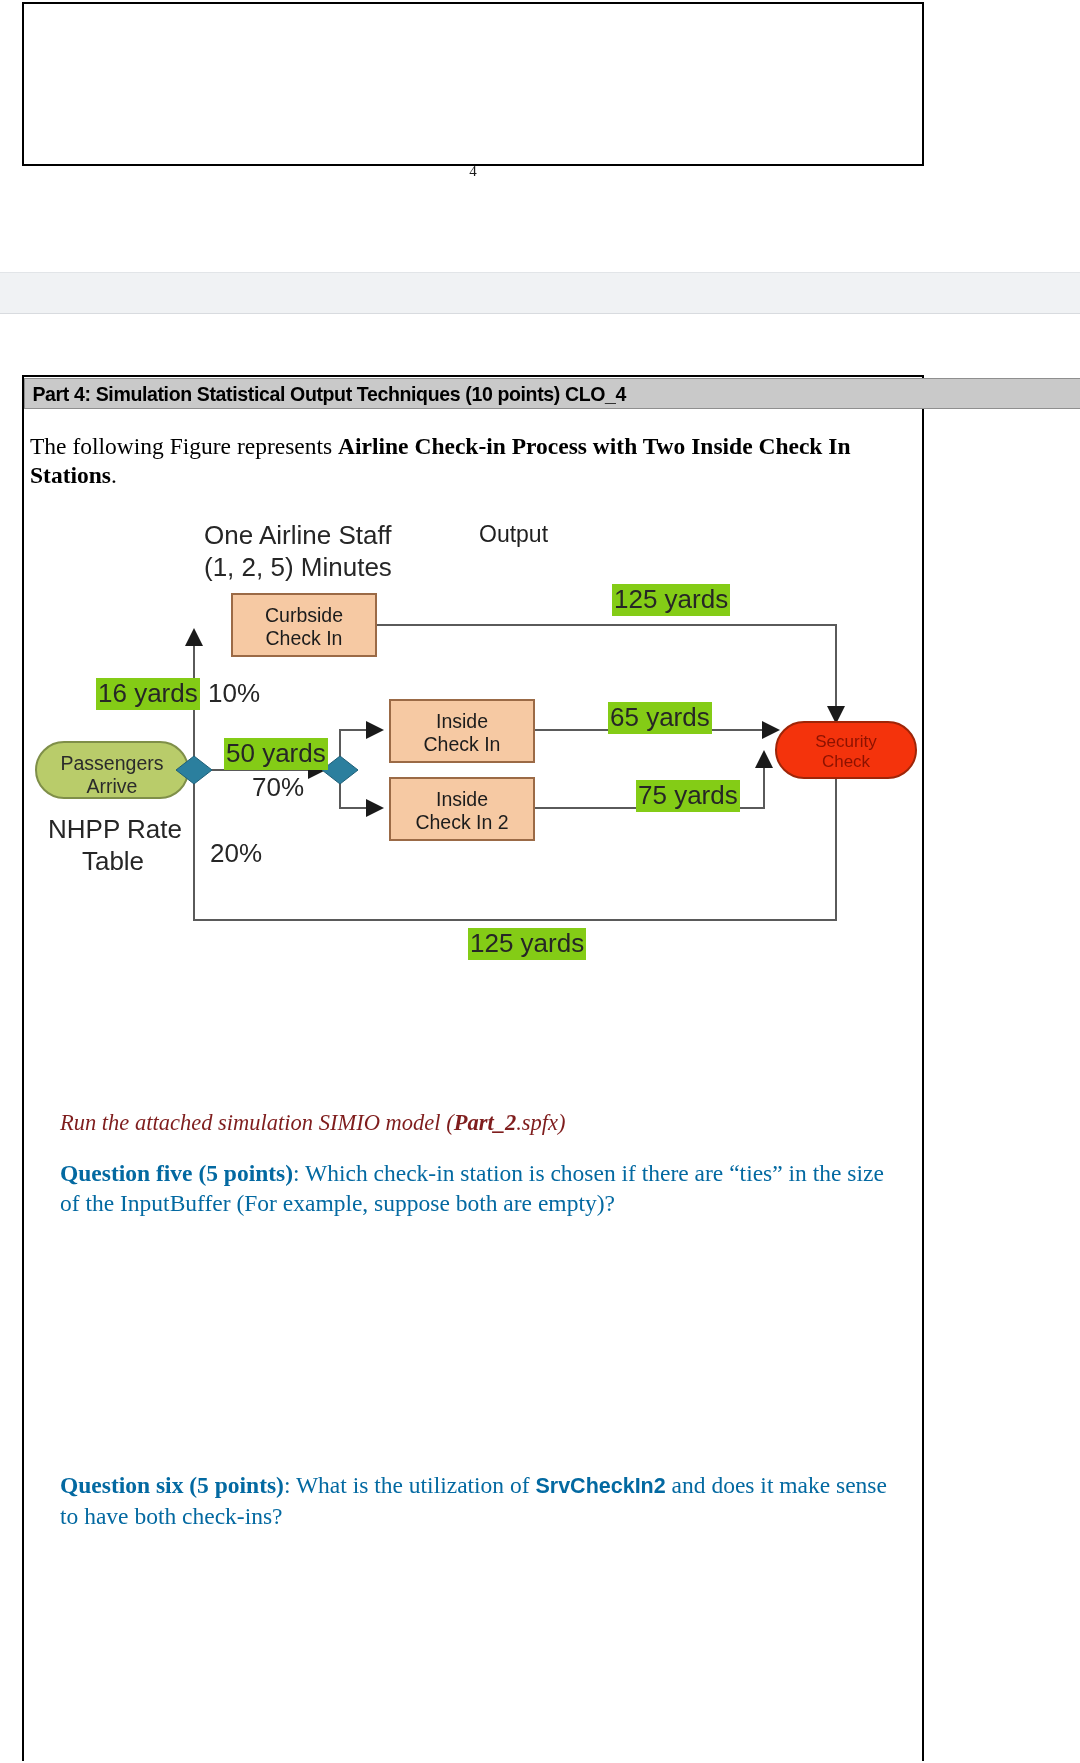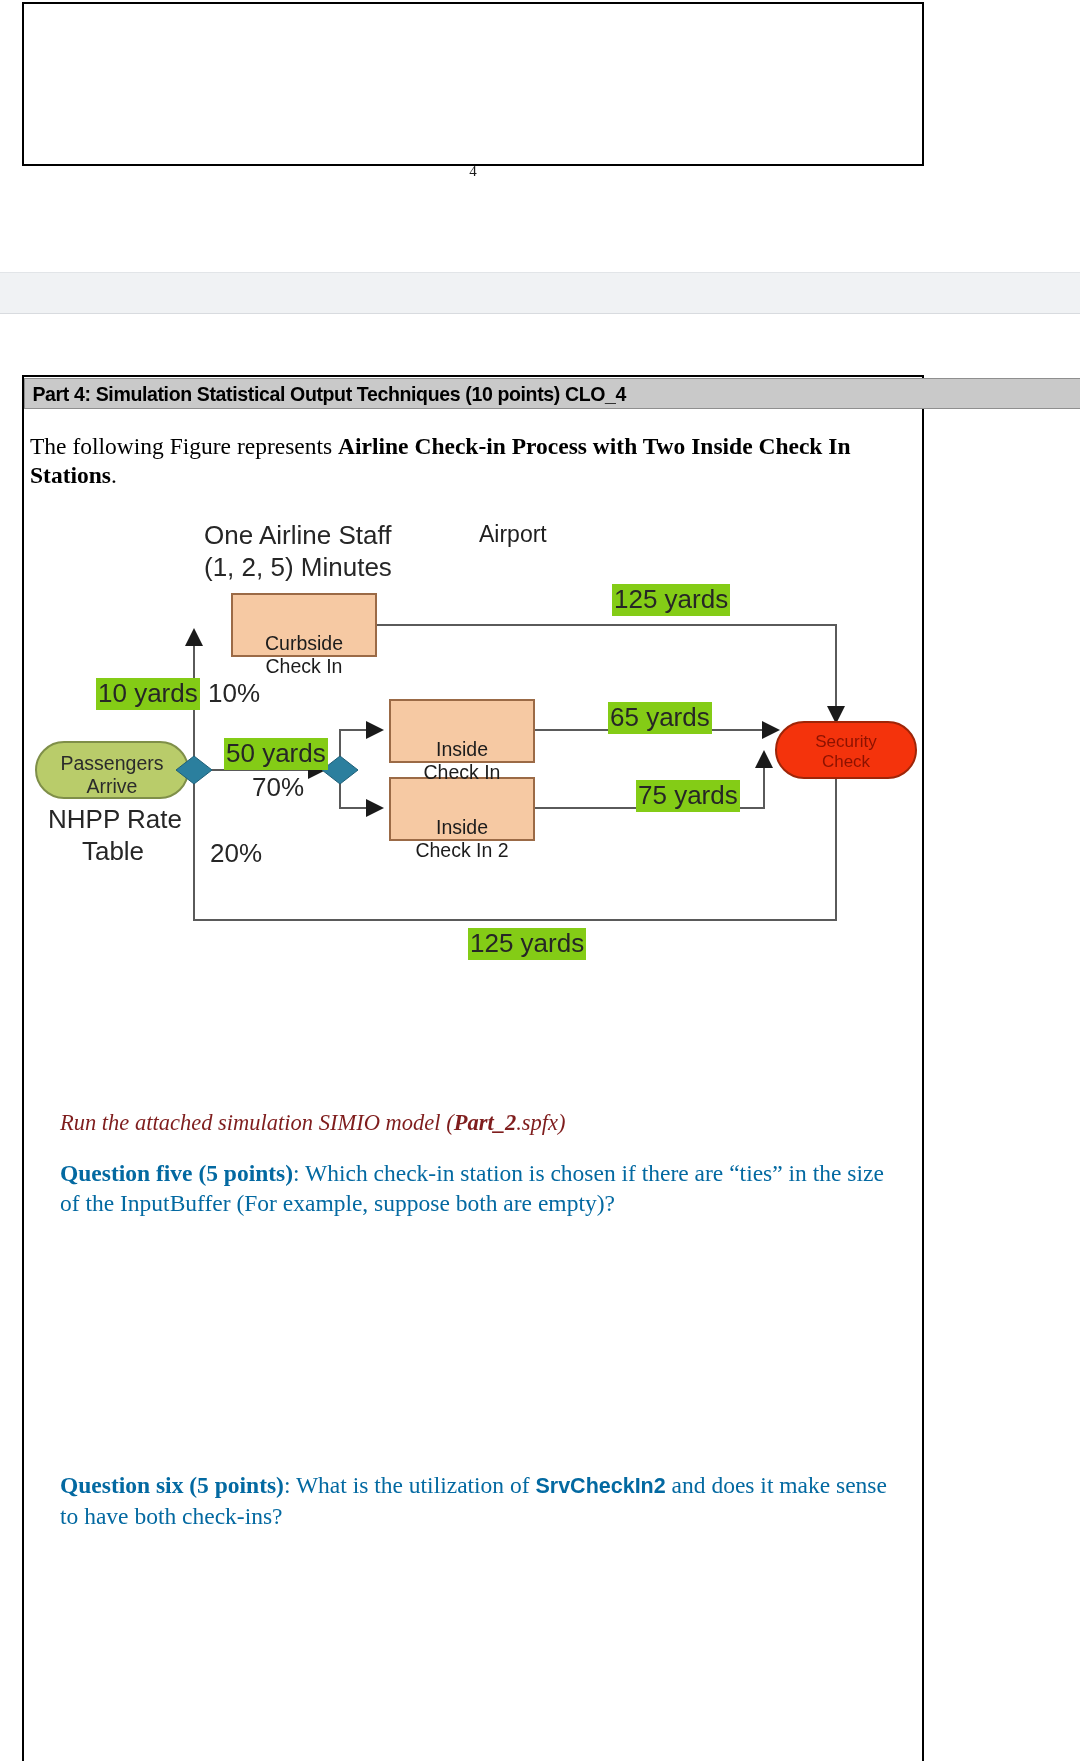--- a/index.html
+++ b/index.html
@@ -124,21 +124,21 @@
     padding: 0 2px;
   }
 
   .node-text {
     position: absolute;
     font-family: "Liberation Sans", sans-serif;
     text-align: center;
     line-height: 1.2;
     white-space: nowrap;
   }
-  .node-text.dark { color: #1c1c1c; font-size: 19.5px; margin-top: 28px; }
+  .node-text.dark { color: #1c1c1c; font-size: 19.5px; }
   .node-text.green { color: #2b2b2b; font-size: 19.5px; }
   .node-text.red { color: #8c1200; font-size: 17px; }
 
   
   .run-line {
     position: absolute;
     left: 60px;
     top: 1110px;
     font-size: 22.5px;
     font-style: italic;
@@ -213,28 +213,28 @@
     <rect x="366" y="210" width="144" height="62" fill="#f6c9a3" stroke="#9b6a46" stroke-width="2"></rect>
 
     <rect x="366" y="288" width="144" height="62" fill="#f6c9a3" stroke="#9b6a46" stroke-width="2"></rect>
 
     <rect x="752" y="232" width="140" height="56" rx="28" ry="28" fill="#f4330c" stroke="#9e2508" stroke-width="2"></rect>
 
     <path d="M170,266 L188,280 L170,294 L152,280 z" fill="#2b7f9e" stroke="#1f5f77" stroke-width="1"></path>
     <path d="M316,266 L334,280 L316,294 L298,280 z" fill="#2b7f9e" stroke="#1f5f77" stroke-width="1"></path>
   </svg>
 
-  <div class="dlabel sz-22" style="left:455px; top:30px; font-size:23px; color:#1f1f1f;">Airport</div>
+  <div class="dlabel sz-22" style="left:455px; top:30px; font-size:23px; color:#1f1f1f;">Output</div>
 
   <div class="dlabel sz-19" style="left:180px; top:30px; text-align:left;">
     <div>One Airline Staff</div>
     <div>(1, 2, 5) Minutes</div>
   </div>
 
-  <div class="dlabel sz-19" style="left:24px; top:314px; width:130px;">
+  <div class="dlabel sz-19" style="left:24px; top:324px; width:130px;">
     <div>NHPP Rate</div>
     <div>Table</div>
   </div>
 
   <div class="node-text green" style="left:12px; top:262px; width:152px;">
     <div>Passengers</div>
     <div>Arrive</div>
   </div>
 
   <div class="node-text dark" style="left:208px; top:114px; width:144px;">
@@ -250,21 +250,21 @@
   <div class="node-text dark" style="left:366px; top:298px; width:144px;">
     <div>Inside</div>
     <div>Check In 2</div>
   </div>
 
   <div class="node-text red" style="left:752px; top:242px; width:140px;">
     <div>Security</div>
     <div>Check</div>
   </div>
 
-  <div class="dlabel sz-19 boxed" style="left:72px; top:188px;">10 yards</div>
+  <div class="dlabel sz-19 boxed" style="left:72px; top:188px;">16 yards</div>
   <div class="dlabel sz-19" style="left:184px; top:188px;">10%</div>
   <div class="dlabel sz-19 boxed" style="left:200px; top:248px;">50 yards</div>
   <div class="dlabel sz-19" style="left:228px; top:282px;">70%</div>
   <div class="dlabel sz-19" style="left:186px; top:348px;">20%</div>
   <div class="dlabel sz-19 boxed" style="left:588px; top:94px;">125 yards</div>
   <div class="dlabel sz-19 boxed" style="left:584px; top:212px;text-align:center;">65 yards</div>
   <div class="dlabel sz-19 boxed" style="left:612px; top:290px;">75 yards</div>
   <div class="dlabel sz-19 boxed" style="left:444px; top:438px;">125 yards</div>
 
 </div>

